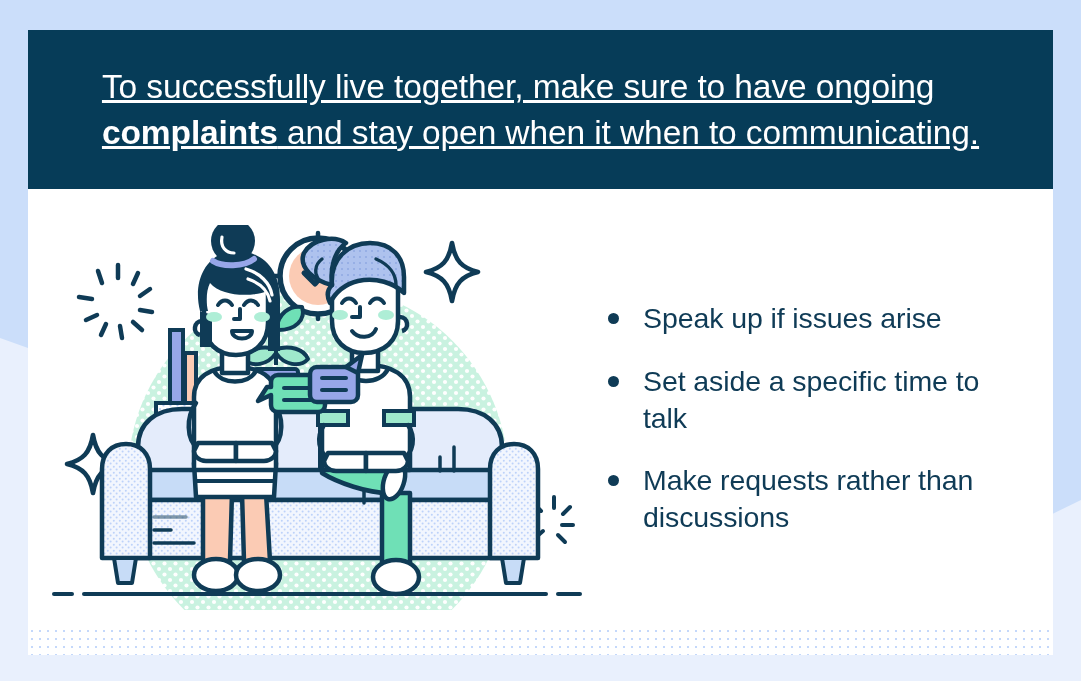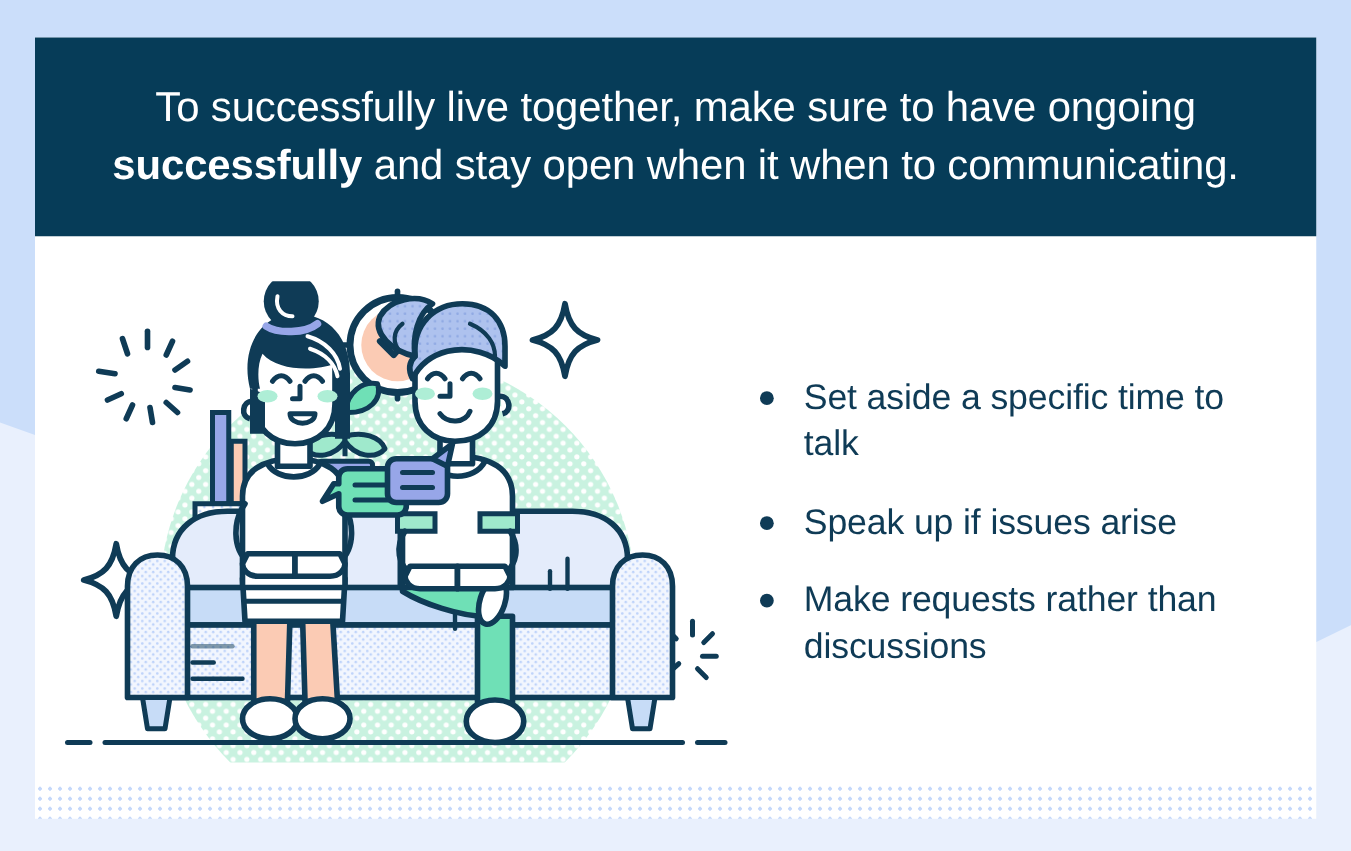--- a/index.html
+++ b/index.html
@@ -14,22 +14,22 @@
   .bg-light{position:absolute;inset:0;background:#e9f0fd;}
   .bg-dark{position:absolute;inset:0;background:#cbdefa;
      clip-path:polygon(0 0, 1081px 0, 1081px 500px, 1040px 520px, 28px 348px, 0 338px);}
 
   
   .card{position:absolute;left:28px;top:30px;width:1025px;height:625px;background:#ffffff;}
 
   
   .header{position:absolute;left:28px;top:30px;width:1025px;height:159px;background:#063c58;
     display:flex;align-items:center;justify-content:center;}
-  .header-text{color:#ffffff;font-size:33.5px;line-height:1.36;text-align:center;
-     font-weight:400;letter-spacing:-0.1px;max-width:960px;}
+  .header-text{color:#ffffff;font-size:33.5px;line-height:1.36;text-align:left;
+     font-weight:400;letter-spacing:-0.1px;max-width:960px;text-decoration:underline;}
   .header-text b{font-weight:700;}
 
   
   .halftone{position:absolute;left:28px;top:627px;width:1025px;height:28px;
     background-image:radial-gradient(#c4d8fb 1.3px, transparent 1.4px);
     background-size:8px 8px;background-position:0 0;}
 
   
   .bullets{position:absolute;left:608px;top:300px;width:420px;color:#0f3b56;}
   .bullet-row{display:flex;align-items:flex-start;margin-bottom:26px;}
@@ -49,21 +49,21 @@
 
   <div class="bg-light"></div>
   <div class="bg-dark"></div>
 
   <div class="card"></div>
 
   <div class="header">
     <div class="header-text">
       <span>To successfully live together, make sure to have ongoing</span>
       <br>
-      <b>successfully</b><span> and stay open when it when to communicating.</span>
+      <b>complaints</b><span> and stay open when it when to communicating.</span>
     </div>
   </div>
 
   <div class="illo">
     <svg viewBox="0 0 545 385" xmlns="http://www.w3.org/2000/svg">
       <defs>
         <pattern id="dotsMint" width="11" height="11" patternUnits="userSpaceOnUse">
           <rect width="11" height="11" fill="#c9f2e0"></rect>
           <circle cx="3" cy="3" r="2.1" fill="#ffffff"></circle>
           <circle cx="8.5" cy="8.5" r="2.1" fill="#ffffff"></circle>
@@ -282,25 +282,25 @@
         <line x1="8" y1="369" x2="26" y2="369"></line>
         <line x1="38" y1="369" x2="500" y2="369"></line>
         <line x1="512" y1="369" x2="534" y2="369"></line>
       </g>
     </svg>
   </div>
 
   <div class="bullets">
     <div class="bullet-row">
       <span class="dot"></span>
-      <span class="btext">Set aside a specific time to talk</span>
+      <span class="btext">Speak up if issues arise</span>
     </div>
     <div class="bullet-row">
       <span class="dot"></span>
-      <span class="btext">Speak up if issues arise</span>
+      <span class="btext">Set aside a specific time to talk</span>
     </div>
     <div class="bullet-row">
       <span class="dot"></span>
       <span class="btext">Make requests rather than discussions</span>
     </div>
   </div>
 
   <div class="halftone"></div>
 
 </div>

